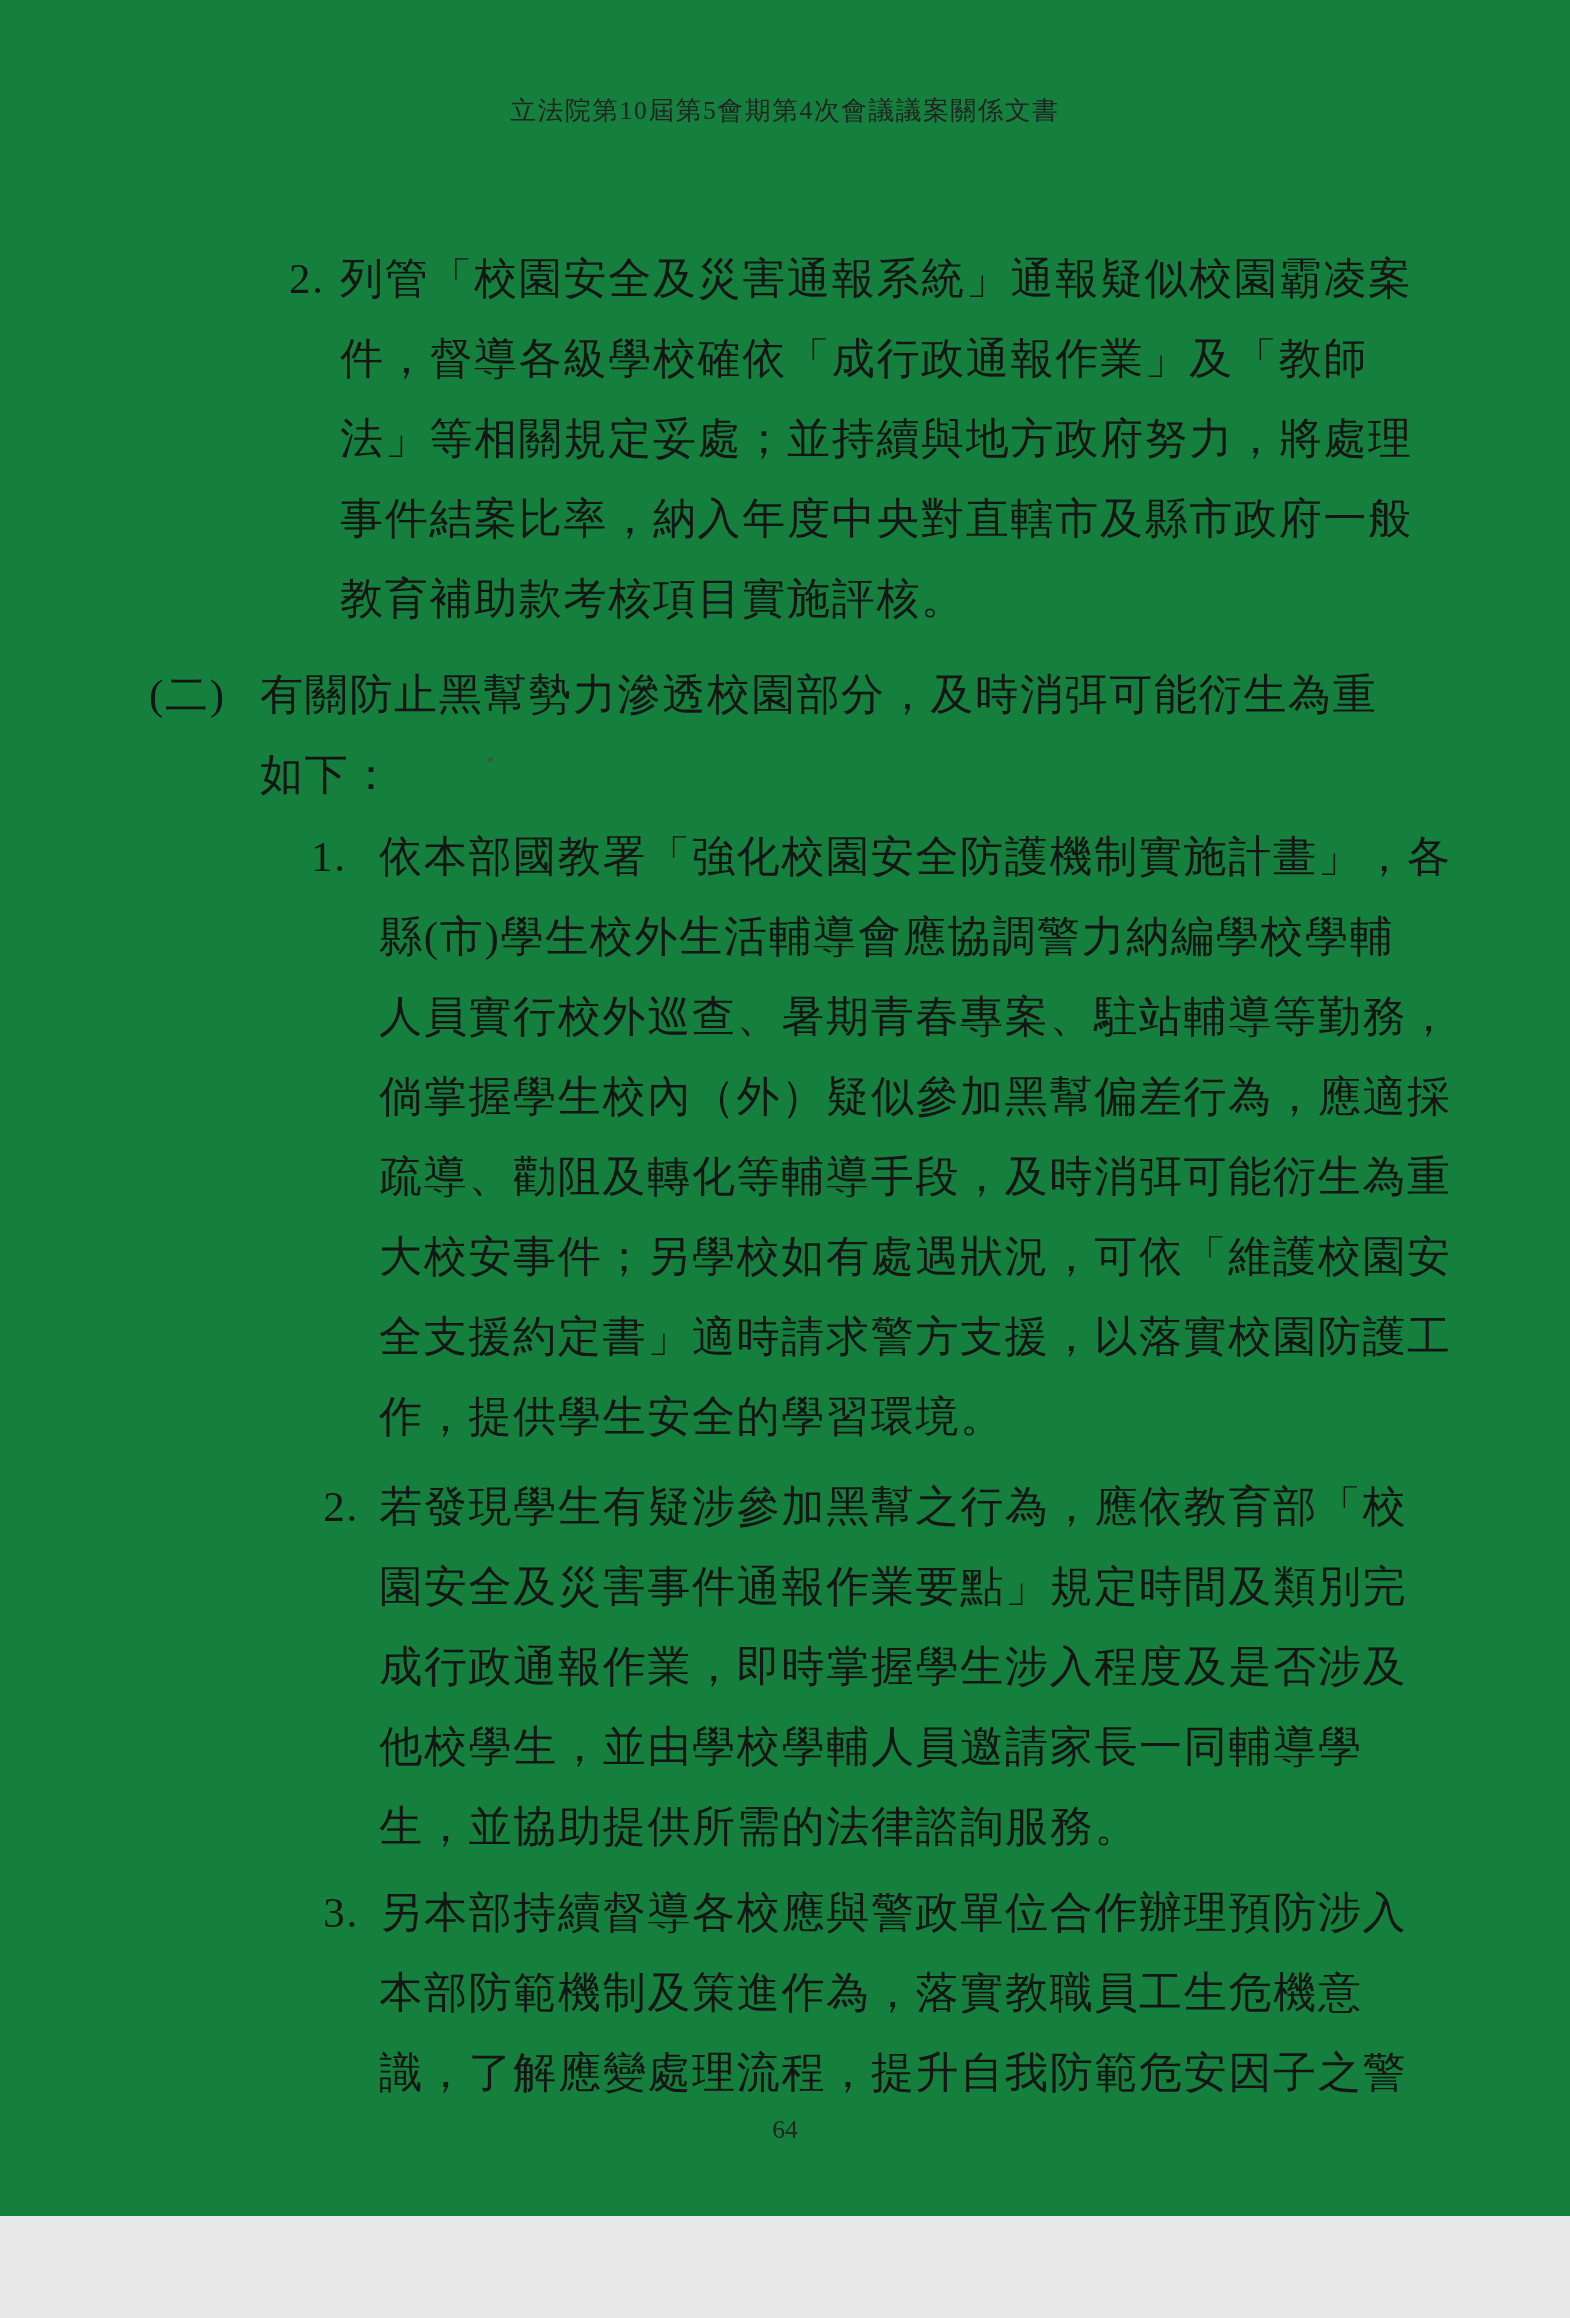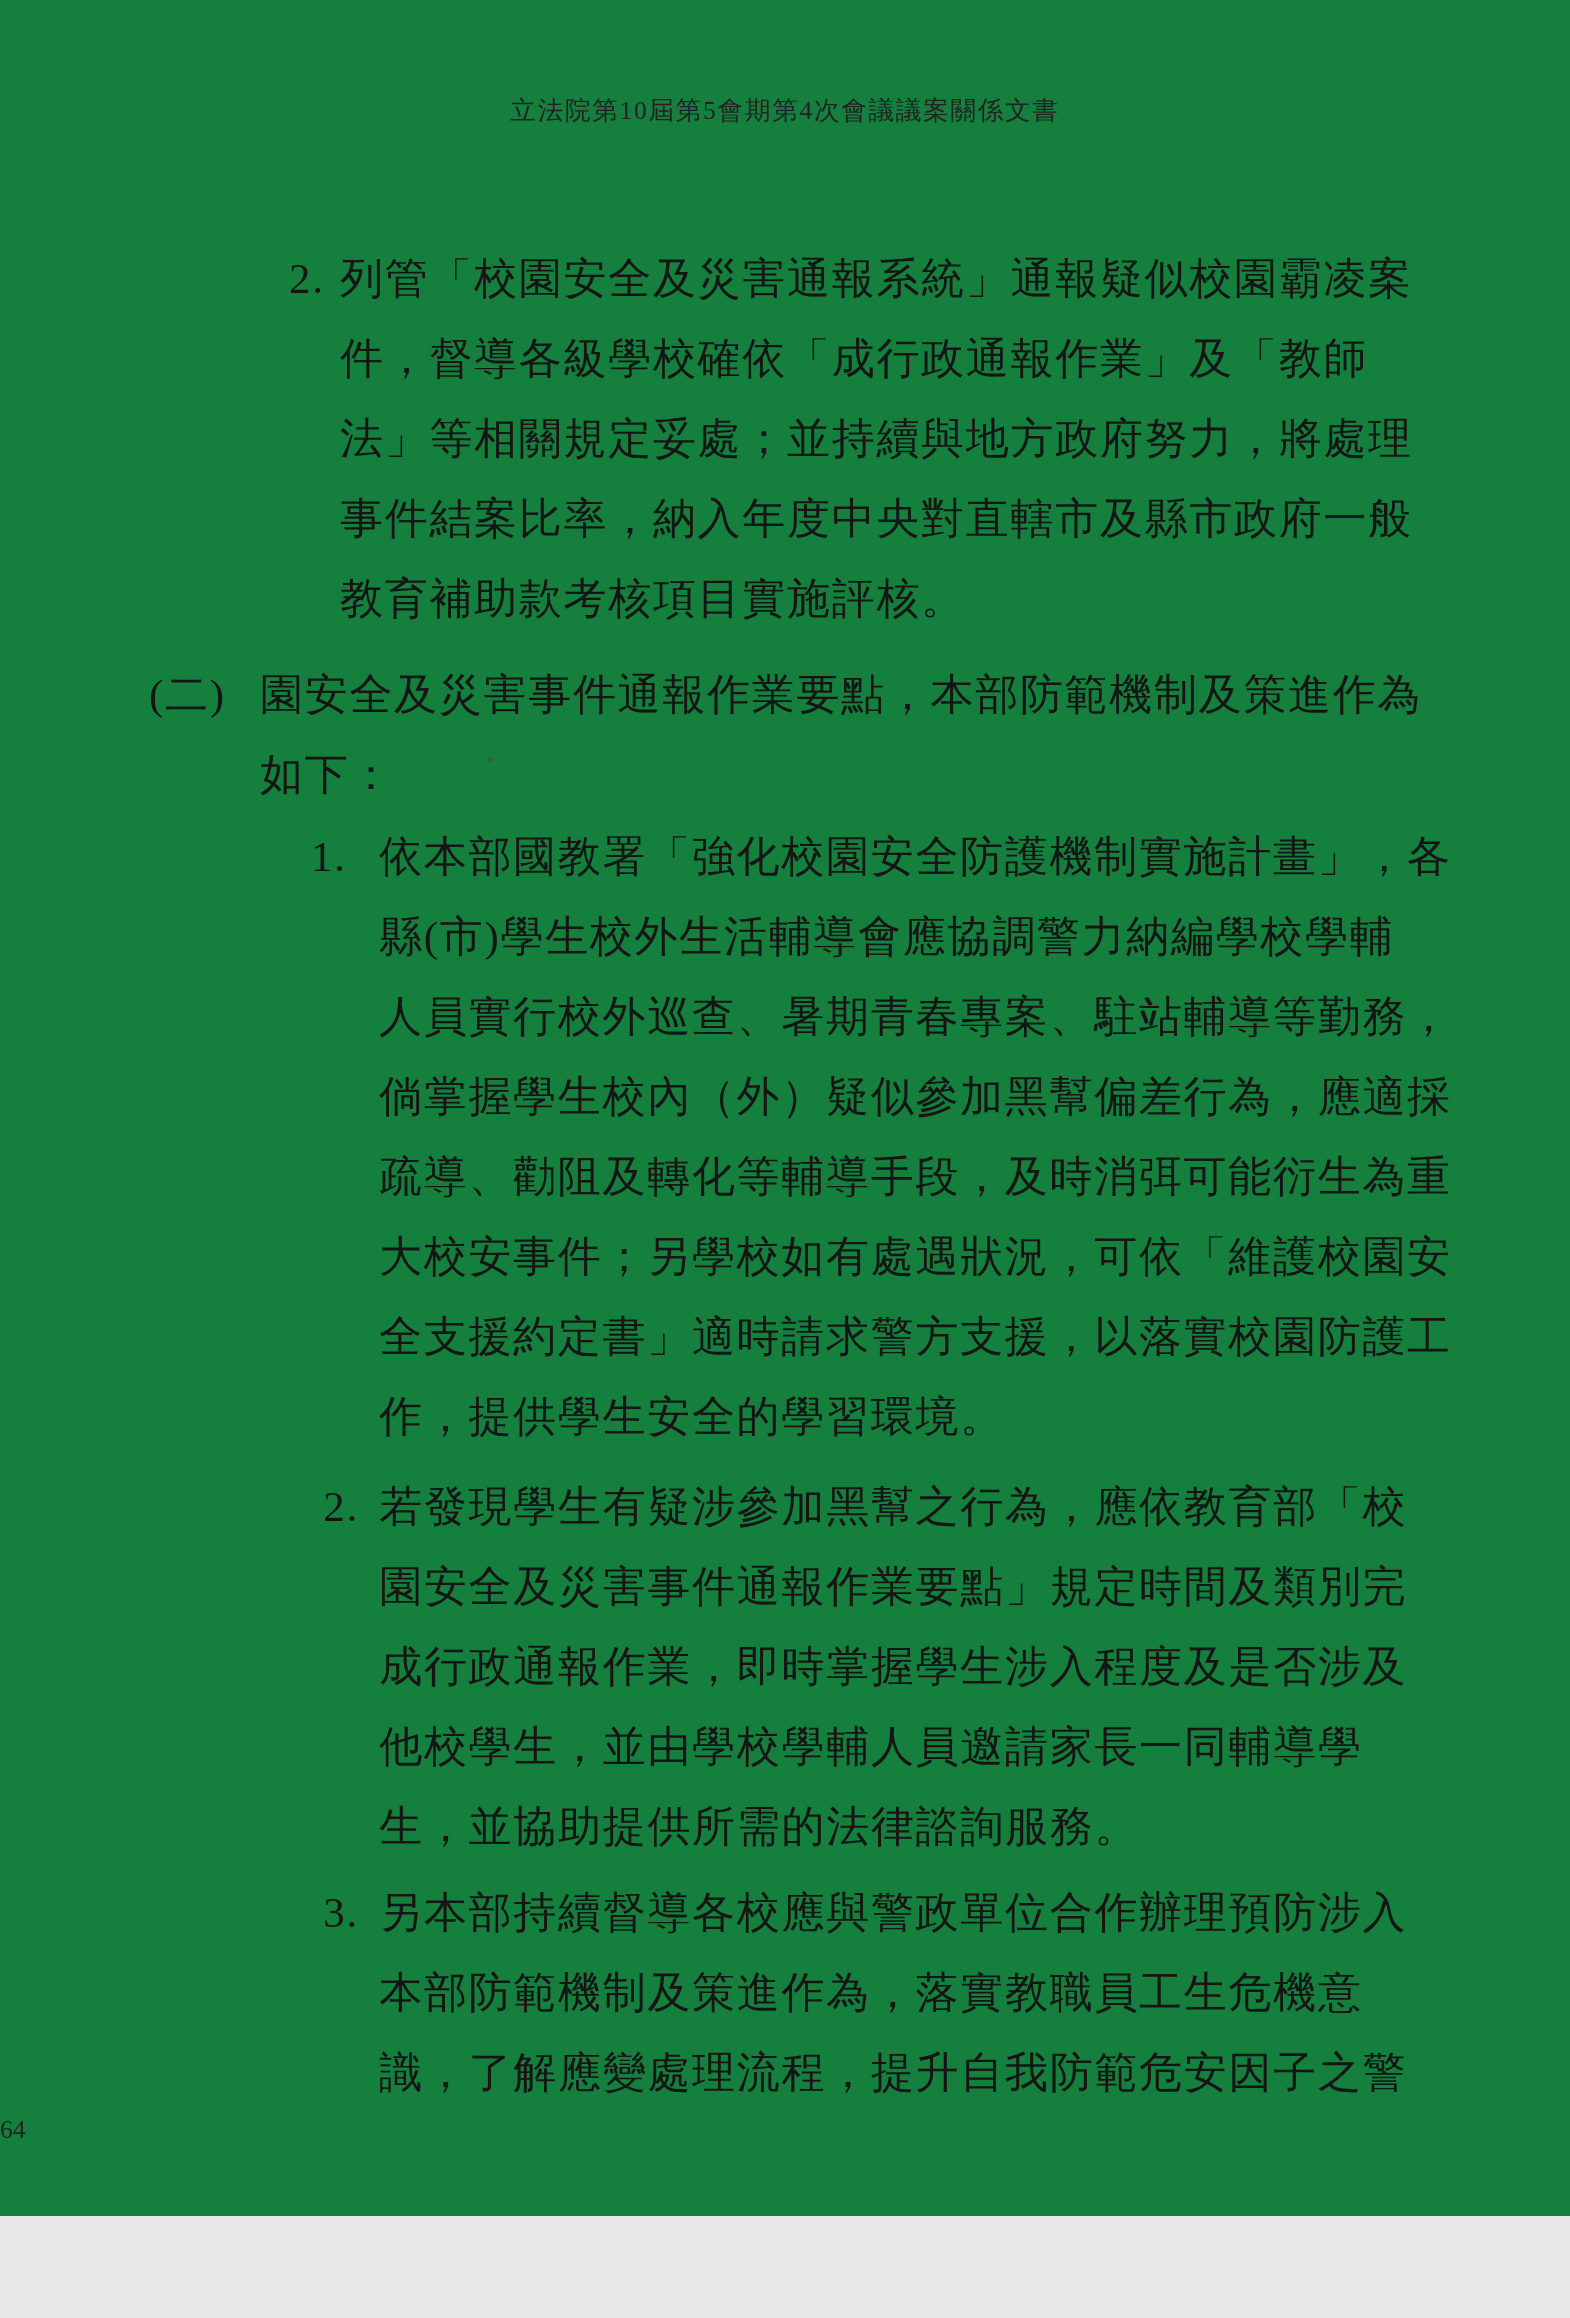--- a/index.html
+++ b/index.html
@@ -61,20 +61,21 @@
   .sub-1 { margin-top: 2.2px; }
   .sub-2 { margin-top: 10px; }
   .sub-2 .num { margin-left: 12.2px; width: 56px; }
   .sub-3 { margin-top: 6.7px; }
   .sub-3 .num { margin-left: 12.2px; width: 56px; }
   .page-number {
     position: absolute;
     bottom: 71px;
     left: 0;
     width: 100%;
+    text-align: center;
     font-size: 25.6px;
     color: #222;
   }
   .scan-artifact {
     position: absolute;
     left: 488px;
     top: 757px;
     width: 5px;
     height: 5px;
     border-radius: 50%;
@@ -95,21 +96,21 @@
       <div class="num">2.</div>
       <div class="para-text">列管「校園安全及災害通報系統」通報疑似校園霸凌案
 件，督導各級學校確依「成行政通報作業」及「教師
 法」等相關規定妥處；並持續與地方政府努力，將處理
 事件結案比率，納入年度中央對直轄市及縣市政府一般
 教育補助款考核項目實施評核。</div>
     </div>
 
     <div class="list-item block-b">
       <div class="num">(二)</div>
-      <div class="para-text">園安全及災害事件通報作業要點，本部防範機制及策進作為
+      <div class="para-text">有關防止黑幫勢力滲透校園部分，及時消弭可能衍生為重
 如下：</div>
     </div>
 
     <div class="list-item sub-item sub-1">
       <div class="num">1.</div>
       <div class="para-text">依本部國教署「強化校園安全防護機制實施計畫」，各
 縣(市)學生校外生活輔導會應協調警力納編學校學輔
 人員實行校外巡查、暑期青春專案、駐站輔導等勤務，
 倘掌握學生校內（外）疑似參加黑幫偏差行為，應適採
 疏導、勸阻及轉化等輔導手段，及時消弭可能衍生為重

